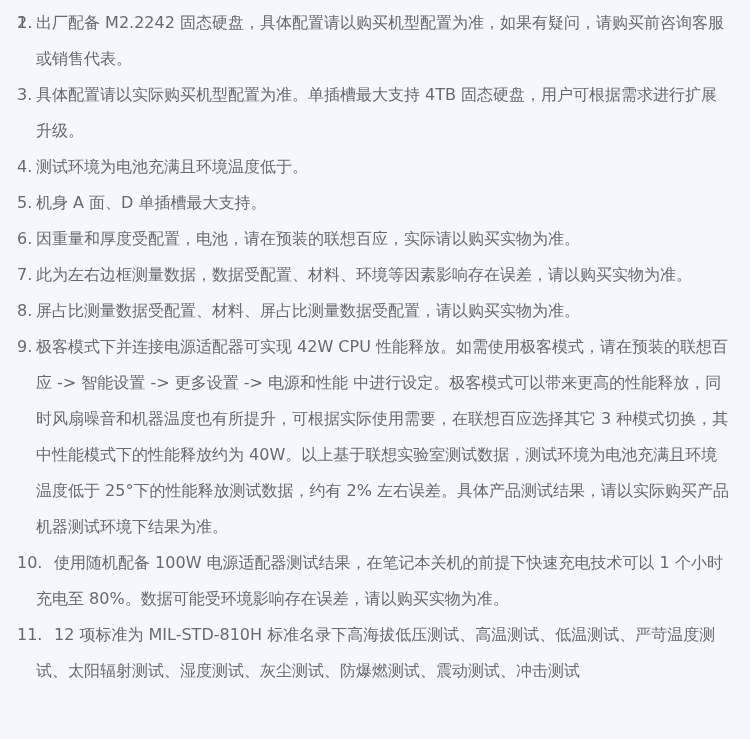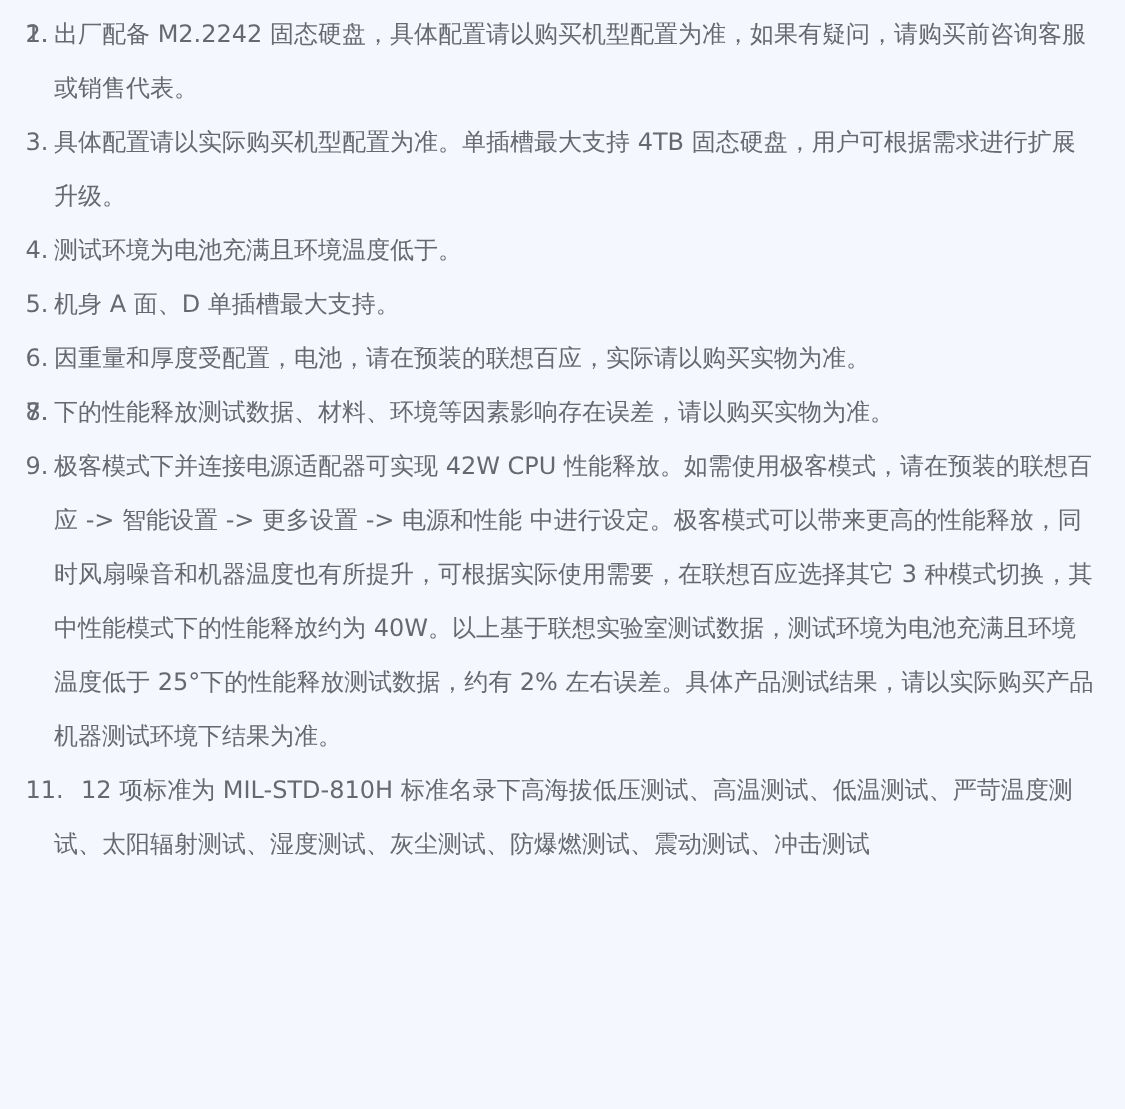--- a/index.html
+++ b/index.html
@@ -67,26 +67,31 @@
   <div class="note">
     <span class="note-num">5.</span>
     <span class="note-text">机身 A 面、D 单插槽最大支持。</span>
   </div>
   <div class="note">
     <span class="note-num">6.</span>
     <span class="note-text">因重量和厚度受配置，电池，请在预装的联想百应，实际请以购买实物为准。</span>
   </div>
   <div class="note">
     <span class="note-num">7.</span>
+    <span class="note-text">此为左右边框测量数据，数据受配置、材料、环境等因素影响存在误差，请以购买实物为准。</span>
   </div>
   <div class="note">
     <span class="note-num">8.</span>
-    <span class="note-text">下的性能释放测试数据、材料、环境等因素影响存在误差，请以购买实物为准。</span>
+    <span class="note-text">屏占比测量数据受配置、材料、屏占比测量数据受配置，请以购买实物为准。</span>
   </div>
   <div class="note">
     <span class="note-num">9.</span>
     <span class="note-text">极客模式下并连接电源适配器可实现 42W CPU 性能释放。如需使用极客模式，请在预装的联想百应 -&gt; 智能设置 -&gt; 更多设置 -&gt; 电源和性能 中进行设定。极客模式可以带来更高的性能释放，同时风扇噪音和机器温度也有所提升，可根据实际使用需要，在联想百应选择其它 3 种模式切换，其中性能模式下的性能释放约为 40W。以上基于联想实验室测试数据，测试环境为电池充满且环境温度低于 25°下的性能释放测试数据，约有 2% 左右误差。具体产品测试结果，请以实际购买产品机器测试环境下结果为准。</span>
+  </div>
+  <div class="note wide">
+    <span class="note-num">10.</span>
+    <span class="note-text">使用随机配备 100W 电源适配器测试结果，在笔记本关机的前提下快速充电技术可以 1 个小时充电至 80%。数据可能受环境影响存在误差，请以购买实物为准。</span>
   </div>
   <div class="note wide">
     <span class="note-num">11.</span>
     <span class="note-text">12 项标准为 MIL-STD-810H 标准名录下高海拔低压测试、高温测试、低温测试、严苛温度测试、太阳辐射测试、湿度测试、灰尘测试、防爆燃测试、震动测试、冲击测试</span>
   </div>
 </div>
 
 </body></html>

